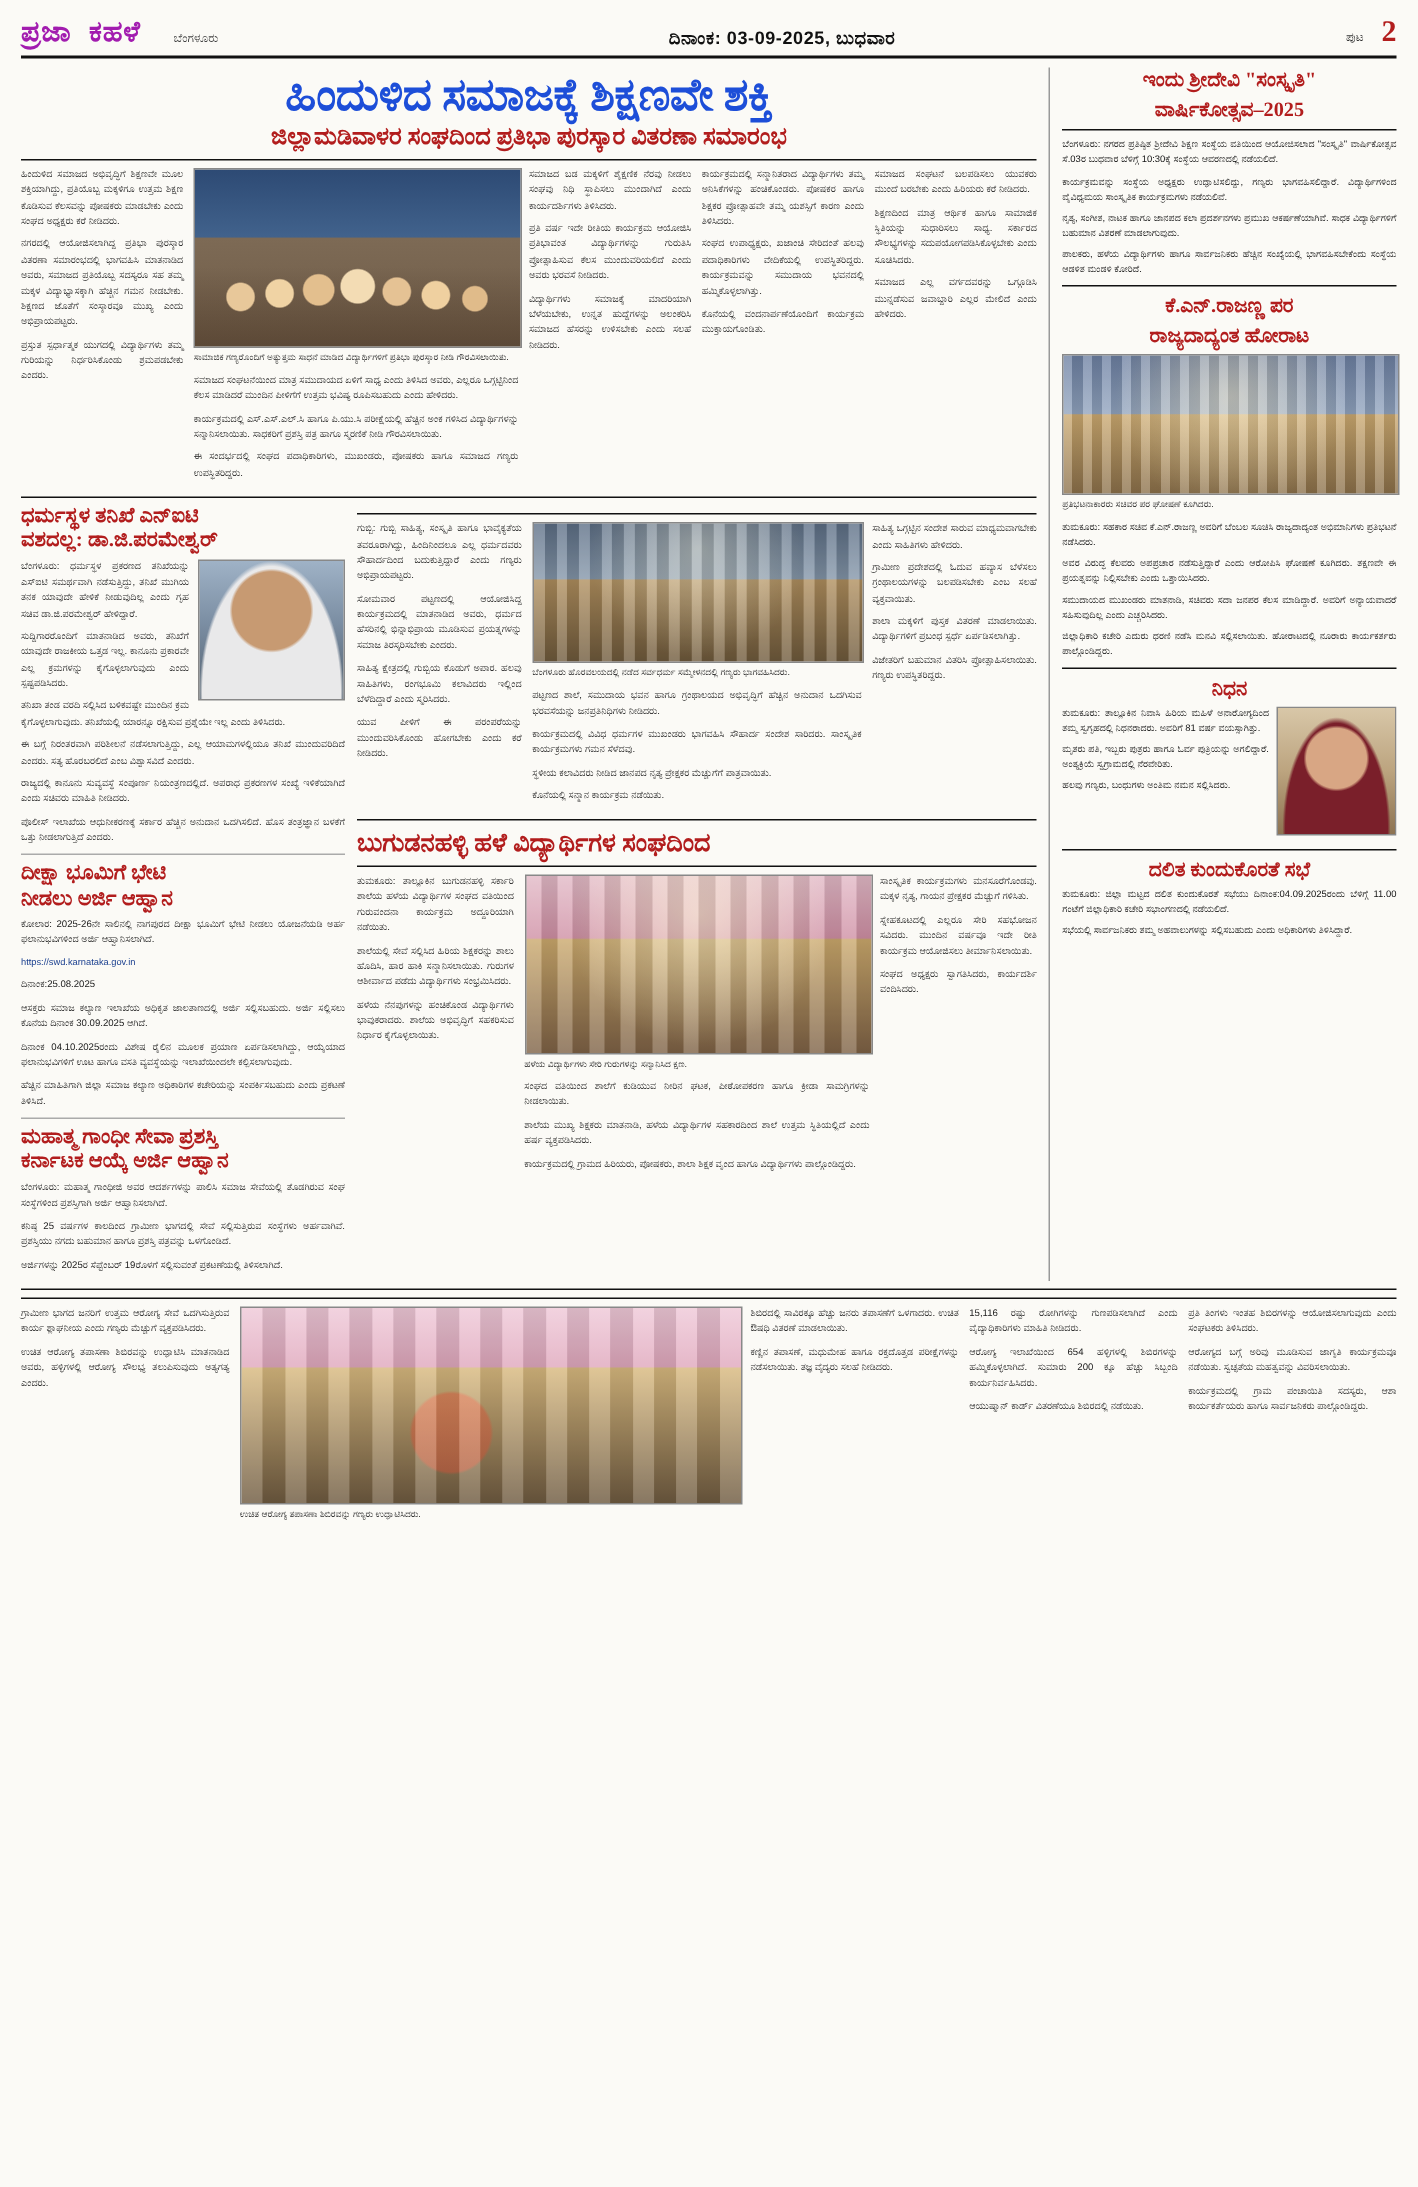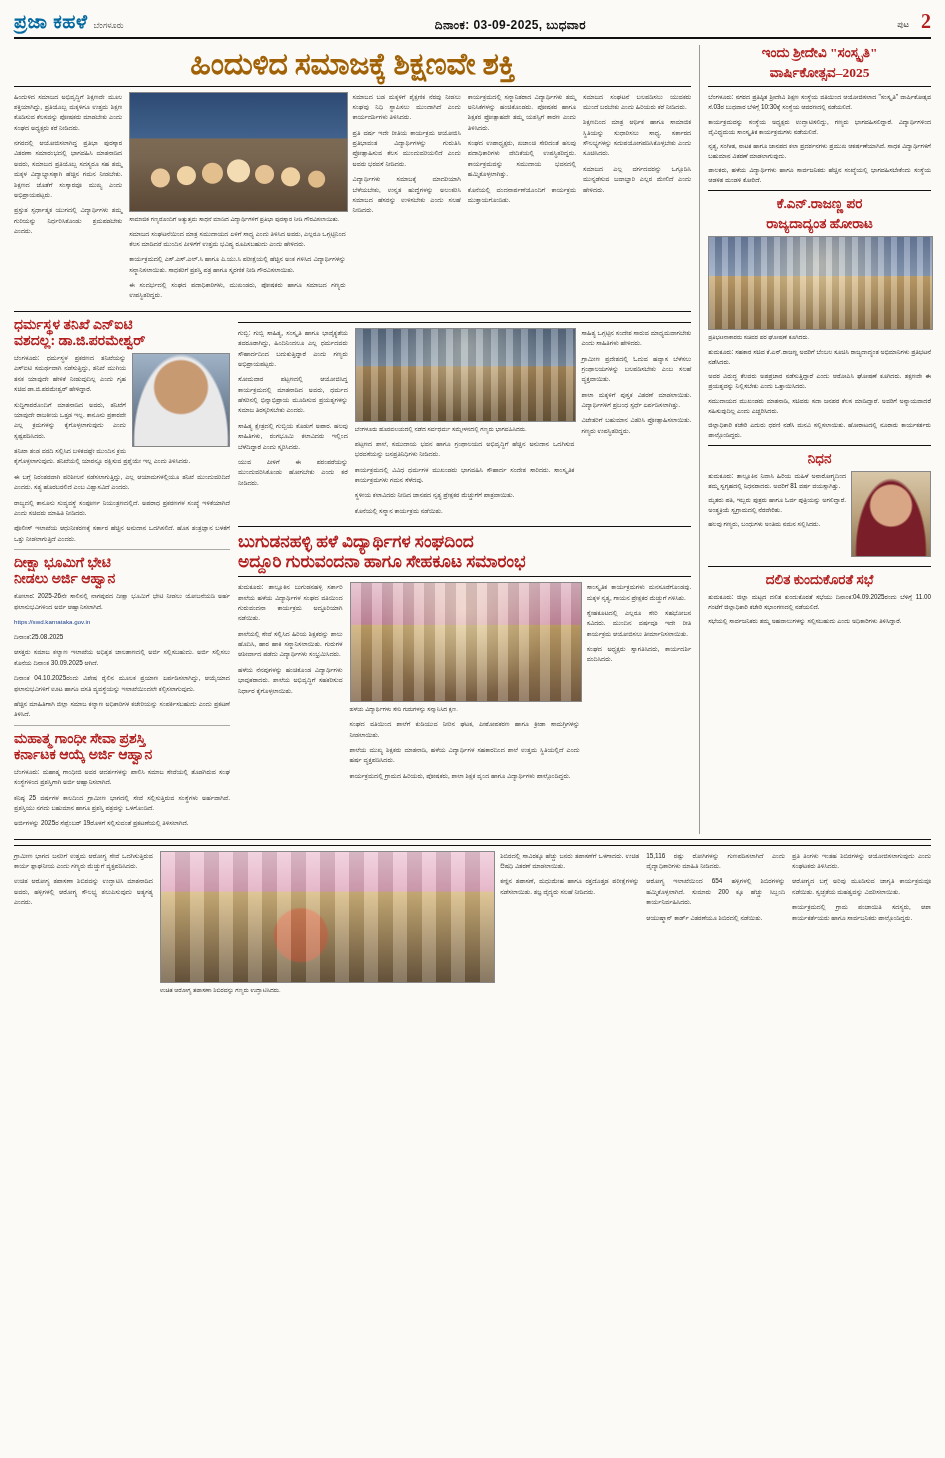--- a/index.html
+++ b/index.html
@@ -21,27 +21,27 @@
   
   .masthead{
     display:flex;
     align-items:flex-end;
     justify-content:space-between;
     border-bottom:2px solid #111;
     padding-bottom:4px;
   }
   .mast-left{display:flex;align-items:flex-end;gap:6px;}
   .mast-title{
-    font-family:Liberation Sans, sans-serif;
-    color:#0369a1;
+    font-family:Liberation Mono, monospace;
+    color:#a21caf;
     font-weight:bold;
     font-size:19px;
     letter-spacing:.5px;
   }
-  .mast-sub{font-size:8px;color:#444;padding-bottom:2px;}
+  .mast-sub{font-size:8px;color:#444;padding-bottom:2px;margin-left:16px;}
   .mast-center{
     font-size:12px;
     font-weight:bold;
     letter-spacing:.4px;
     padding-bottom:1px;
   }
   .mast-right{display:flex;align-items:flex-end;gap:12px;}
   .mast-right .lbl{font-size:8px;color:#333;padding-bottom:3px;}
   .mast-right .pno{font-size:20px;font-weight:bold;color:#b21d1d;font-family:"Liberation Serif",serif;}
 
@@ -54,21 +54,21 @@
   .left-zone{width:684px;}
   .right-zone{
     width:225px;
     border-left:1px solid #999;
     padding-left:8px;
   }
 
   
   h1.headline{
     font-family:"Liberation Serif", serif;
-    color:#a16207;
+    color:#1d4ed8;
     font-size:30px;
     line-height:1.12;
     margin:2px 0 2px 0;
     font-weight:bold;
     text-align:center;
     letter-spacing:-.3px;
   }
   h2.subhead{
     font-family:"Liberation Serif", serif;
     color:#b21d1d;
@@ -197,20 +197,21 @@
       <span class="lbl">ಪುಟ</span>
       <span class="pno">2</span>
     </div>
   </div>
 
   <div class="body-grid">
 
     <div class="left-zone">
 
       <h1 class="headline">ಹಿಂದುಳಿದ ಸಮಾಜಕ್ಕೆ ಶಿಕ್ಷಣವೇ ಶಕ್ತಿ</h1>
+      <h2 class="subhead">ಜಿಲ್ಲಾಮಡಿವಾಳರ ಸಂಘದಿಂದ ಪ್ರತಿಭಾ ಪುರಸ್ಕಾರ ವಿತರಣಾ ಸಮಾರಂಭ</h2>
       <div class="rule"></div>
 
       <div class="cols">
         <div class="col">
           <div class="txt">
             <p>ಹಿಂದುಳಿದ ಸಮಾಜದ ಅಭಿವೃದ್ಧಿಗೆ ಶಿಕ್ಷಣವೇ ಮೂಲ ಶಕ್ತಿಯಾಗಿದ್ದು, ಪ್ರತಿಯೊಬ್ಬ ಮಕ್ಕಳಿಗೂ ಉತ್ತಮ ಶಿಕ್ಷಣ ಕೊಡಿಸುವ ಕೆಲಸವನ್ನು ಪೋಷಕರು ಮಾಡಬೇಕು ಎಂದು ಸಂಘದ ಅಧ್ಯಕ್ಷರು ಕರೆ ನೀಡಿದರು.</p>
             <p>ನಗರದಲ್ಲಿ ಆಯೋಜಿಸಲಾಗಿದ್ದ ಪ್ರತಿಭಾ ಪುರಸ್ಕಾರ ವಿತರಣಾ ಸಮಾರಂಭದಲ್ಲಿ ಭಾಗವಹಿಸಿ ಮಾತನಾಡಿದ ಅವರು, ಸಮಾಜದ ಪ್ರತಿಯೊಬ್ಬ ಸದಸ್ಯರೂ ಸಹ ತಮ್ಮ ಮಕ್ಕಳ ವಿದ್ಯಾಭ್ಯಾಸಕ್ಕಾಗಿ ಹೆಚ್ಚಿನ ಗಮನ ನೀಡಬೇಕು. ಶಿಕ್ಷಣದ ಜೊತೆಗೆ ಸಂಸ್ಕಾರವೂ ಮುಖ್ಯ ಎಂದು ಅಭಿಪ್ರಾಯಪಟ್ಟರು.</p>
             <p>ಪ್ರಸ್ತುತ ಸ್ಪರ್ಧಾತ್ಮಕ ಯುಗದಲ್ಲಿ ವಿದ್ಯಾರ್ಥಿಗಳು ತಮ್ಮ ಗುರಿಯನ್ನು ನಿರ್ಧರಿಸಿಕೊಂಡು ಶ್ರಮಪಡಬೇಕು ಎಂದರು.</p>
           </div>
         </div>
@@ -313,21 +314,20 @@
                 <p>ಗ್ರಾಮೀಣ ಪ್ರದೇಶದಲ್ಲಿ ಓದುವ ಹವ್ಯಾಸ ಬೆಳೆಸಲು ಗ್ರಂಥಾಲಯಗಳನ್ನು ಬಲಪಡಿಸಬೇಕು ಎಂಬ ಸಲಹೆ ವ್ಯಕ್ತವಾಯಿತು.</p>
                 <p>ಶಾಲಾ ಮಕ್ಕಳಿಗೆ ಪುಸ್ತಕ ವಿತರಣೆ ಮಾಡಲಾಯಿತು. ವಿದ್ಯಾರ್ಥಿಗಳಿಗೆ ಪ್ರಬಂಧ ಸ್ಪರ್ಧೆ ಏರ್ಪಡಿಸಲಾಗಿತ್ತು.</p>
                 <p>ವಿಜೇತರಿಗೆ ಬಹುಮಾನ ವಿತರಿಸಿ ಪ್ರೋತ್ಸಾಹಿಸಲಾಯಿತು. ಗಣ್ಯರು ಉಪಸ್ಥಿತರಿದ್ದರು.</p>
               </div>
             </div>
           </div>
 
           <div class="rule"></div>
 
           <div class="band-title band-18">ಬುಗುಡನಹಳ್ಳಿ ಹಳೆ ವಿದ್ಯಾರ್ಥಿಗಳ ಸಂಘದಿಂದ</div>
-          <div class="band-title band-18">ಅದ್ದೂರಿ ಗುರುವಂದನಾ ಹಾಗೂ ಸೇಹಕೂಟ ಸಮಾರಂಭ</div>
           <div class="rule"></div>
 
           <div class="cols">
             <div class="col">
               <div class="txt">
                 <p>ತುಮಕೂರು: ತಾಲ್ಲೂಕಿನ ಬುಗುಡನಹಳ್ಳಿ ಸರ್ಕಾರಿ ಶಾಲೆಯ ಹಳೆಯ ವಿದ್ಯಾರ್ಥಿಗಳ ಸಂಘದ ವತಿಯಿಂದ ಗುರುವಂದನಾ ಕಾರ್ಯಕ್ರಮ ಅದ್ದೂರಿಯಾಗಿ ನಡೆಯಿತು.</p>
                 <p>ಶಾಲೆಯಲ್ಲಿ ಸೇವೆ ಸಲ್ಲಿಸಿದ ಹಿರಿಯ ಶಿಕ್ಷಕರನ್ನು ಶಾಲು ಹೊದಿಸಿ, ಹಾರ ಹಾಕಿ ಸನ್ಮಾನಿಸಲಾಯಿತು. ಗುರುಗಳ ಆಶೀರ್ವಾದ ಪಡೆದು ವಿದ್ಯಾರ್ಥಿಗಳು ಸಂಭ್ರಮಿಸಿದರು.</p>
                 <p>ಹಳೆಯ ನೆನಪುಗಳನ್ನು ಹಂಚಿಕೊಂಡ ವಿದ್ಯಾರ್ಥಿಗಳು ಭಾವುಕರಾದರು. ಶಾಲೆಯ ಅಭಿವೃದ್ಧಿಗೆ ಸಹಕರಿಸುವ ನಿರ್ಧಾರ ಕೈಗೊಳ್ಳಲಾಯಿತು.</p>
               </div>
             </div>

